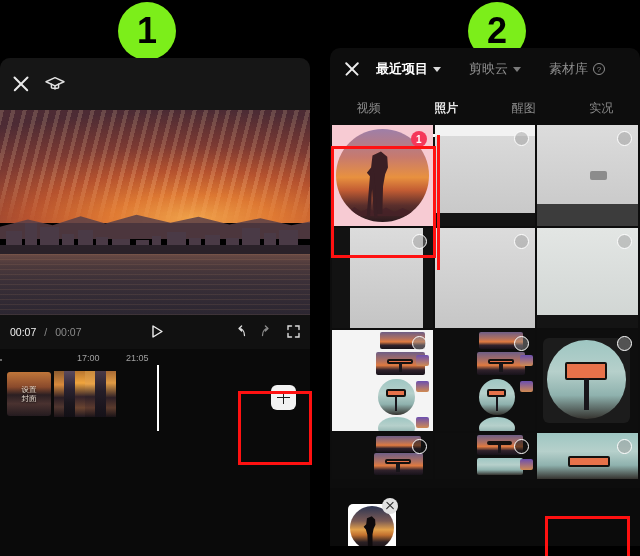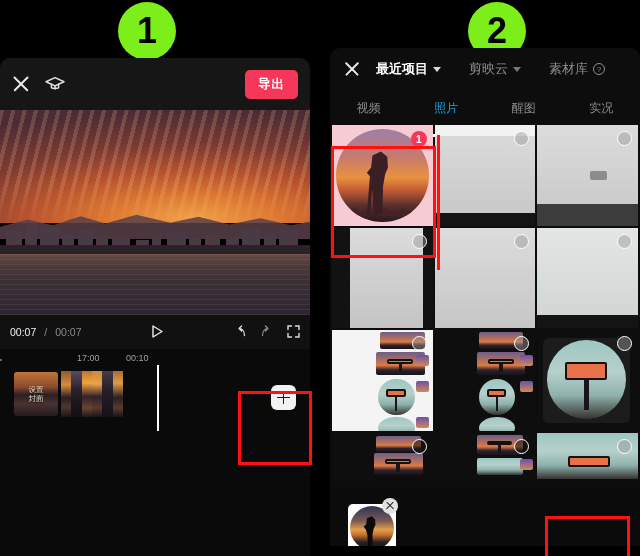--- a/index.html
+++ b/index.html
@@ -93,21 +93,21 @@
   .tc-sep, .tc-tot { color:#8b8b8b; }
   .play-wrap { flex:1; display:flex; justify-content:center; }
   .play-svg { width:14px; height:15px; }
   .tr-right { display:flex; align-items:center; gap:13px; }
 
   
   .timeline { position:relative; height:207px; background:#0a0a0a; }
   .ruler { position:relative; height:20px; }
   .ruler span { position:absolute; top:4px; font-size:9px; color:#a0a0a0; }
   .ruler .dot { width:2px;height:2px;background:#8a8a8a;border-radius:50%;top:10px; }
-  .track-row { position:absolute; left:8px; right:0; top:22px; height:46px; display:flex; align-items:center; gap:3px; padding-left:6px; }
+  .track-row { position:absolute; left:1px; right:0; top:22px; height:46px; display:flex; align-items:center; gap:3px; padding-left:6px; }
   .cover-thumb {
     width:44px; height:44px; border-radius:3px; flex:none; position:relative; overflow:hidden;
     background:linear-gradient(#c0763a 0%, #8a4a2c 34%, #2b1f22 52%, #4a3230 72%, #241b1f 100%);
     display:flex; align-items:center; justify-content:center;
   }
   .cover-thumb b {
     position:relative; z-index:2; font-size:7.5px; color:#f0e4d8; font-weight:400;
     line-height:1.25; text-align:center; text-shadow:0 1px 2px #000;
   }
   .clip { width:62px; height:46px; flex:none; overflow:hidden; display:flex; }
@@ -147,21 +147,21 @@
   .r-tab.dim { color:#8e8e8e; }
   .r-tab + .r-tab { margin-left:28px; }
   .chev { width:0;height:0;border-left:4px solid transparent;border-right:4px solid transparent;border-top:5px solid currentColor; opacity:.85; }
   .qmark {
     width:12px; height:12px; border-radius:50%; border:1px solid #8e8e8e;
     font-size:8px; display:flex; align-items:center; justify-content:center; color:#8e8e8e;
   }
   .r-underline { position:absolute; left:88px; top:86px; width:26px; height:2.5px; background:#fff; border-radius:2px; }
   .r-subtabs { display:flex; padding:10px 0 8px; }
   .r-subtab { flex:1; text-align:center; font-size:12px; color:#8a8a8a; }
-  .r-subtab.on { color:#0ea5e9; font-weight:400;text-align:center; }
+  .r-subtab.on { color:#e5e5e5; font-weight:700;text-align:center; }
 
   
   .grid { position:relative; display:grid; grid-template-columns:repeat(3,1fr); gap:2px; padding:0 2px; }
   .cell { position:relative; width:100%; padding-top:100%; overflow:hidden; background:#111; }
   .cell > .inner { position:absolute; inset:0; }
   .sel-circle {
     position:absolute; right:6px; top:6px; width:15px; height:15px; border-radius:50%;
     border:1.6px solid #fff; background:rgba(150,150,150,.45); z-index:3;
   }
   .sel-circle.dark { background:rgba(20,20,20,.55); }
@@ -246,21 +246,20 @@
           <span class="x-icon"></span>
         </span>
       <span class="ic">
         <svg class="cap-icon" viewBox="0 0 24 20" fill="none" stroke="#e2e2e2" stroke-width="1.6" stroke-linejoin="round">
           <path d="M12 3 L22 7.5 L12 12 L2 7.5 Z"></path>
           <path d="M12 12 L12 16"></path>
           <path d="M8 9.5 L8 14 C8 15.4 16 15.4 16 14 L16 9.5"></path>
         </svg>
       </span>
       <span class="spacer"></span>
-      <span class="export-btn">导出</span>
     </div>
 
     <div class="preview">
       <div class="sky"></div>
       <div class="clouds"></div>
       <div class="mtn"></div>
       <div class="city">
         <i style="left:2%;  width:5%;  height:62%;"></i>
         <i style="left:8%;  width:4%;  height:88%;"></i>
         <i style="left:13%; width:6%;  height:74%;"></i>
@@ -309,21 +308,21 @@
             <path d="M1 4.5 L1 1 L4.5 1 M8.5 1 L12 1 L12 4.5 M12 8.5 L12 12 L8.5 12 M4.5 12 L1 12 L1 8.5"></path>
           </svg>
         </span>
       </span>
     </div>
 
     <div class="timeline">
       <div class="ruler">
         <span style="left:77px;">17:00</span>
         <span class="dot"></span>
-        <span style="left:126px;">00:10</span>
+        <span style="left:126px;">21:05</span>
       </div>
 
       <div class="sidebar-mini">&nbsp;</div>
 
       <div class="track-row">
         <div class="cover-thumb">
           <b>
             <span>设置</span><br>
             <span>封面</span>
           </b>

